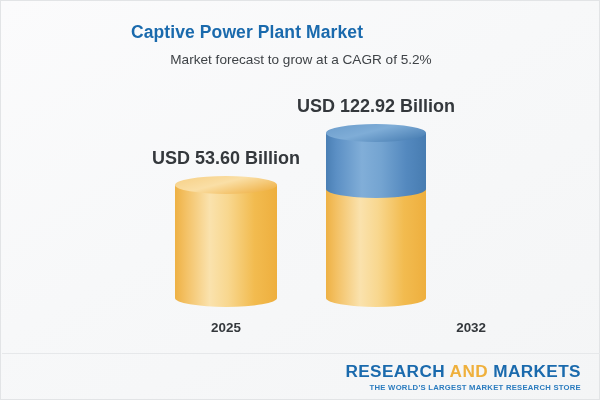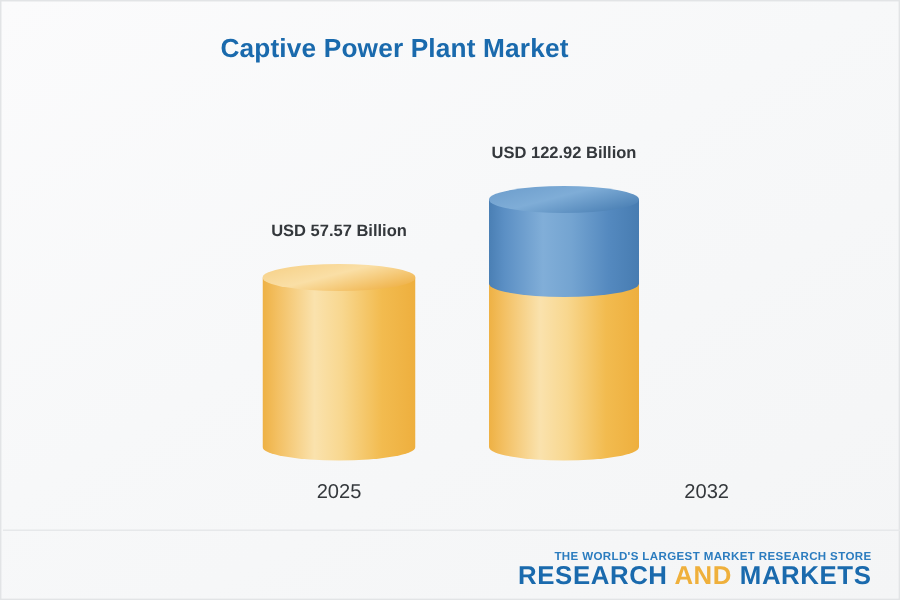--- a/index.html
+++ b/index.html
@@ -18,21 +18,21 @@
     width: 600px;
     height: 400px;
     box-sizing: border-box;
     border: 1px solid #e2e4e6;
     background: linear-gradient(150deg, #fbfbfc 0%, #f7f8f9 45%, #f4f5f6 100%);
   }
 
   
   #chart-title {
     position: absolute;
-    left: 16px;
+    left: 0;
     top: 21px;
     width: 492px;
     text-align: center;
     font-size: 17.5px;
     font-weight: bold;
     color: #1a6aad;
     letter-spacing: .1px;
   }
   #chart-subtitle {
     position: absolute;
@@ -52,31 +52,31 @@
     width: 600px;
     height: 352px;
   }
 
   .bar-group { position: absolute; }
 
   .value-label {
     position: absolute;
     width: 220px;
     text-align: center;
-    font-size: 11px;
+    font-size: 18px;
     font-weight: bold;
     color: #34383c;
     white-space: nowrap;
   }
   .cat-label {
     position: absolute;
     width: 220px;
     text-align: center;
     font-size: 13.4px;
-    font-weight: normal;
+    font-weight: bold;
     color: #34383c;
   }
 
   
   .cyl { position: absolute; }
   .cyl svg { display: block; }
 
   
   #footer-rule {
     position: absolute;
@@ -116,26 +116,27 @@
     color: #2b7cbf;
     white-space: nowrap;
   }
 </style>
 </head>
 <body>
 
 <div id="card">
 
   <div id="chart-title">Captive Power Plant Market</div>
+  <div id="chart-subtitle">Market forecast to grow at a CAGR of 5.2%</div>
 
   <div id="plot">
 
     <div class="bar-group">
 
-      <div class="value-label" style="left:115px; top:147px;">USD 57.57 Billion</div>
+      <div class="value-label" style="left:115px; top:147px;">USD 53.60 Billion</div>
 
       <div class="cyl" style="left:174px; top:175px;">
         <svg width="102" height="132" viewBox="0 0 102 132">
           <defs>
             <linearGradient id="yellowBody1" x1="0" y1="0" x2="1" y2="0">
               <stop offset="0" stop-color="#eeb144"></stop>
               <stop offset="0.10" stop-color="#f3c063"></stop>
               <stop offset="0.34" stop-color="#fae2ad"></stop>
               <stop offset="0.52" stop-color="#f8d78f"></stop>
               <stop offset="0.78" stop-color="#f2bb4f"></stop>
@@ -197,17 +198,17 @@
 
       <div class="cat-label" style="left:265px; top:319px;text-align:right;">2032</div>
     </div>
 
   </div>
 
   <div id="footer-rule"></div>
 
 
   <div id="logo">
+    <div id="logo-wordmark"><span>RESEARCH </span><span id="logo-and">AND</span><span> MARKETS</span></div>
     <div id="logo-tagline">THE WORLD'S LARGEST MARKET RESEARCH STORE</div>
-    <div id="logo-wordmark"><span>RESEARCH </span><span id="logo-and">AND</span><span> MARKETS</span></div>
   </div>
 
 </div>
 
 </body></html>

